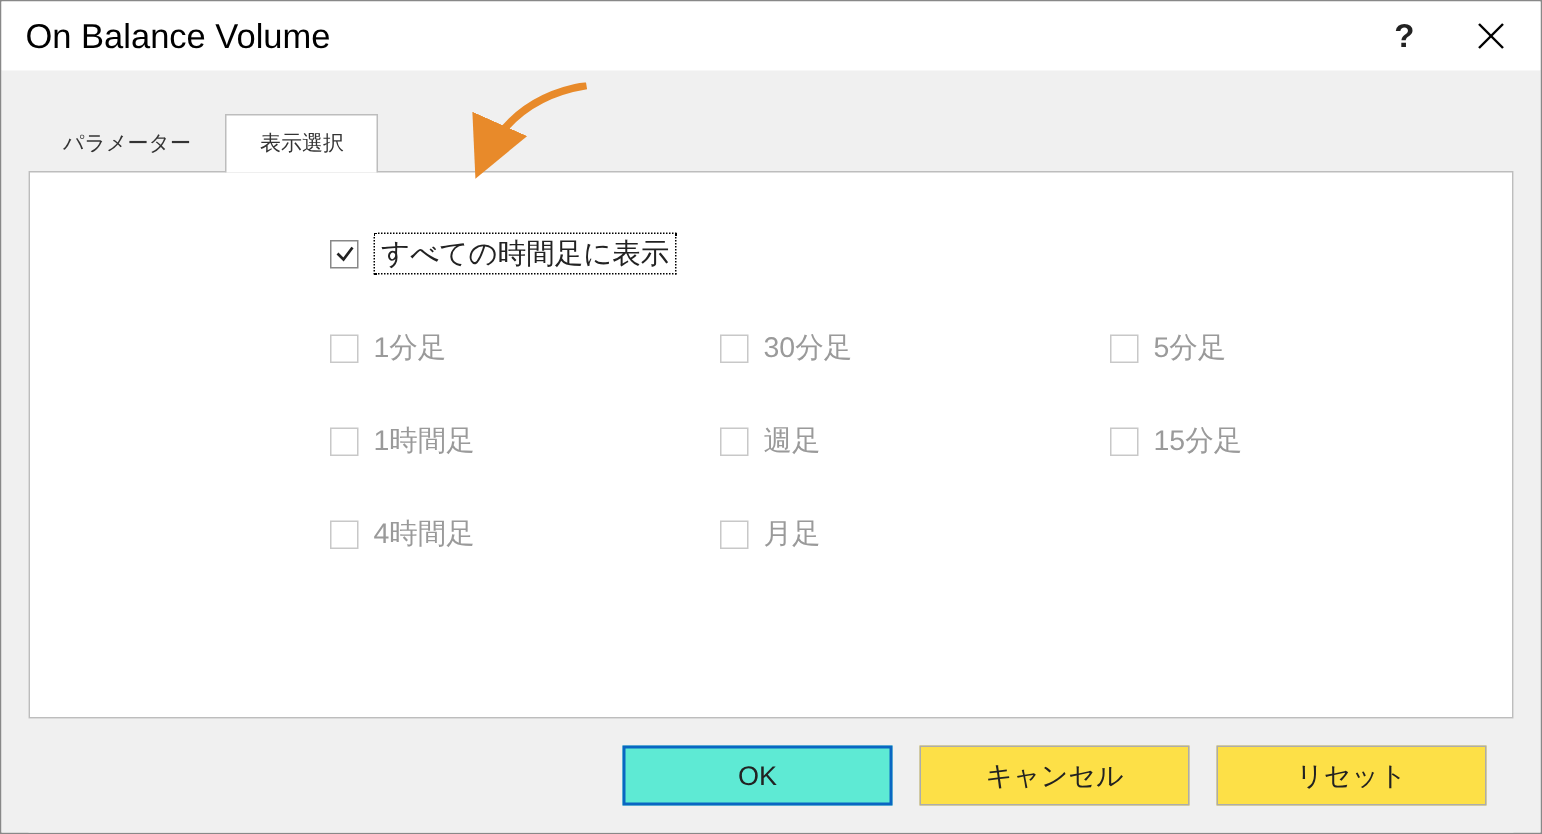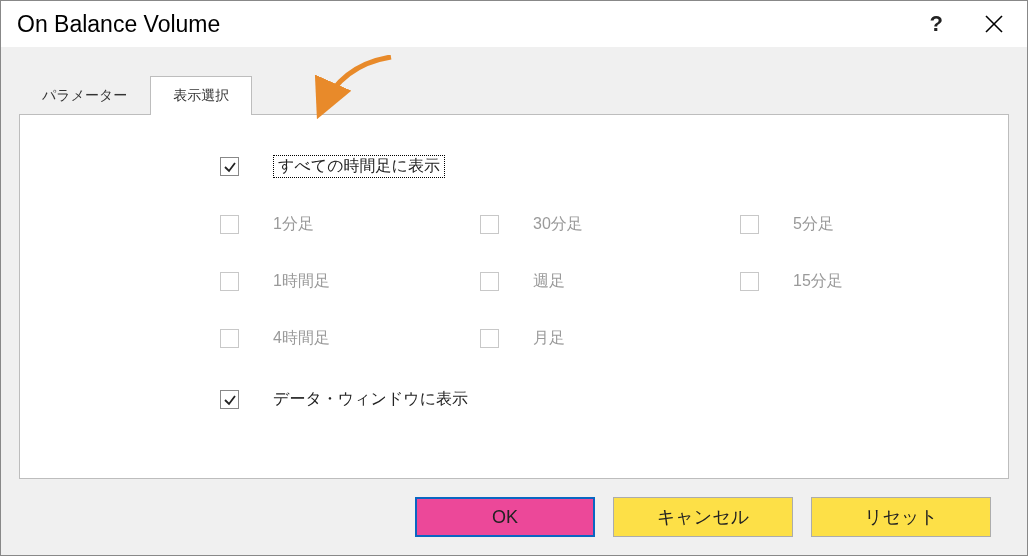--- a/index.html
+++ b/index.html
@@ -111,23 +111,22 @@
     display: inline-flex;
     align-items: center;
     justify-content: center;
     flex-shrink: 0;
   }
   .checkbox-box.disabled {
     border-color: #c8c8c8;
   }
   .checkbox-box svg { display: block; }
   .checkbox-label {
-    font-size: 16px;
+    font-size: 19px;
     color: #222;
-    margin-left: 24px;
   }
   .checkbox-label.disabled { color: #9a9a9a; }
   .dotted-focus {
     border: 1px dotted #000;
     padding: 0 4px;
   }
 
   .grid3 {
     display: grid;
     grid-template-columns: 260px 260px 200px;
@@ -149,21 +148,21 @@
     border: 1px solid #acacac;
     font-size: 18px;
     color: #222;
     cursor: pointer;
     display: inline-flex;
     align-items: center;
     justify-content: center;
   }
   .btn.primary {
     border: 2px solid #0a66c2;
-    background: #ec4899;
+    background: #5eead4;
   }
 </style>
 </head>
 <body>
 
 <div class="window">
 
   <div class="titlebar">
     <div class="titlebar-title">On Balance Volume</div>
     <div class="titlebar-controls">
@@ -233,28 +232,20 @@
         <div class="checkbox-row">
           <span class="checkbox-box disabled"></span>
           <span class="checkbox-label disabled">4時間足</span>
         </div>
         <div class="checkbox-row">
           <span class="checkbox-box disabled"></span>
           <span class="checkbox-label disabled">月足</span>
         </div>
       </div>
 
-      <div class="checkbox-row">
-        <span class="checkbox-box">
-          <svg width="14" height="14" viewBox="0 0 14 14">
-            <path d="M2 7 L6 11 L12 3" stroke="#222" stroke-width="1.8" fill="none"></path>
-          </svg>
-        </span>
-        <span class="checkbox-label">データ・ウィンドウに表示</span>
-      </div>
 
     </div>
 
     <div class="button-row">
       <button class="btn primary">OK</button>
       <button class="btn">キャンセル</button>
       <button class="btn">リセット</button>
     </div>
   </div>
 

